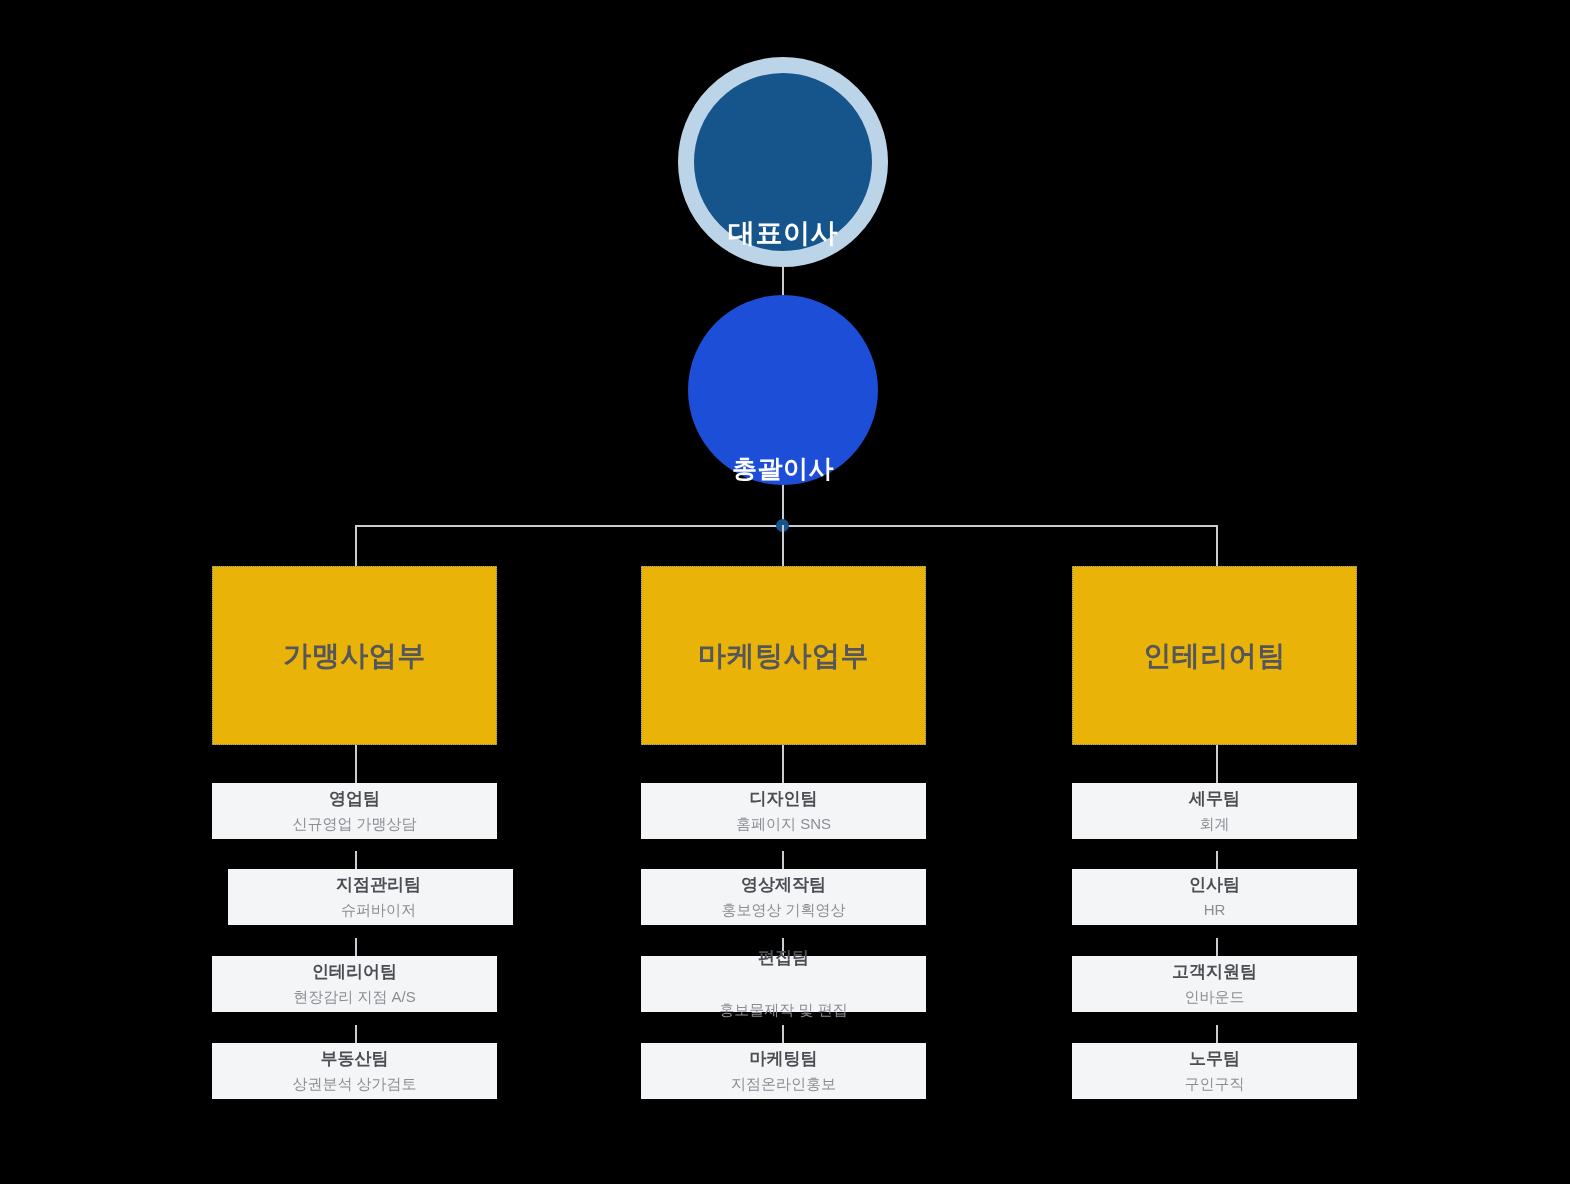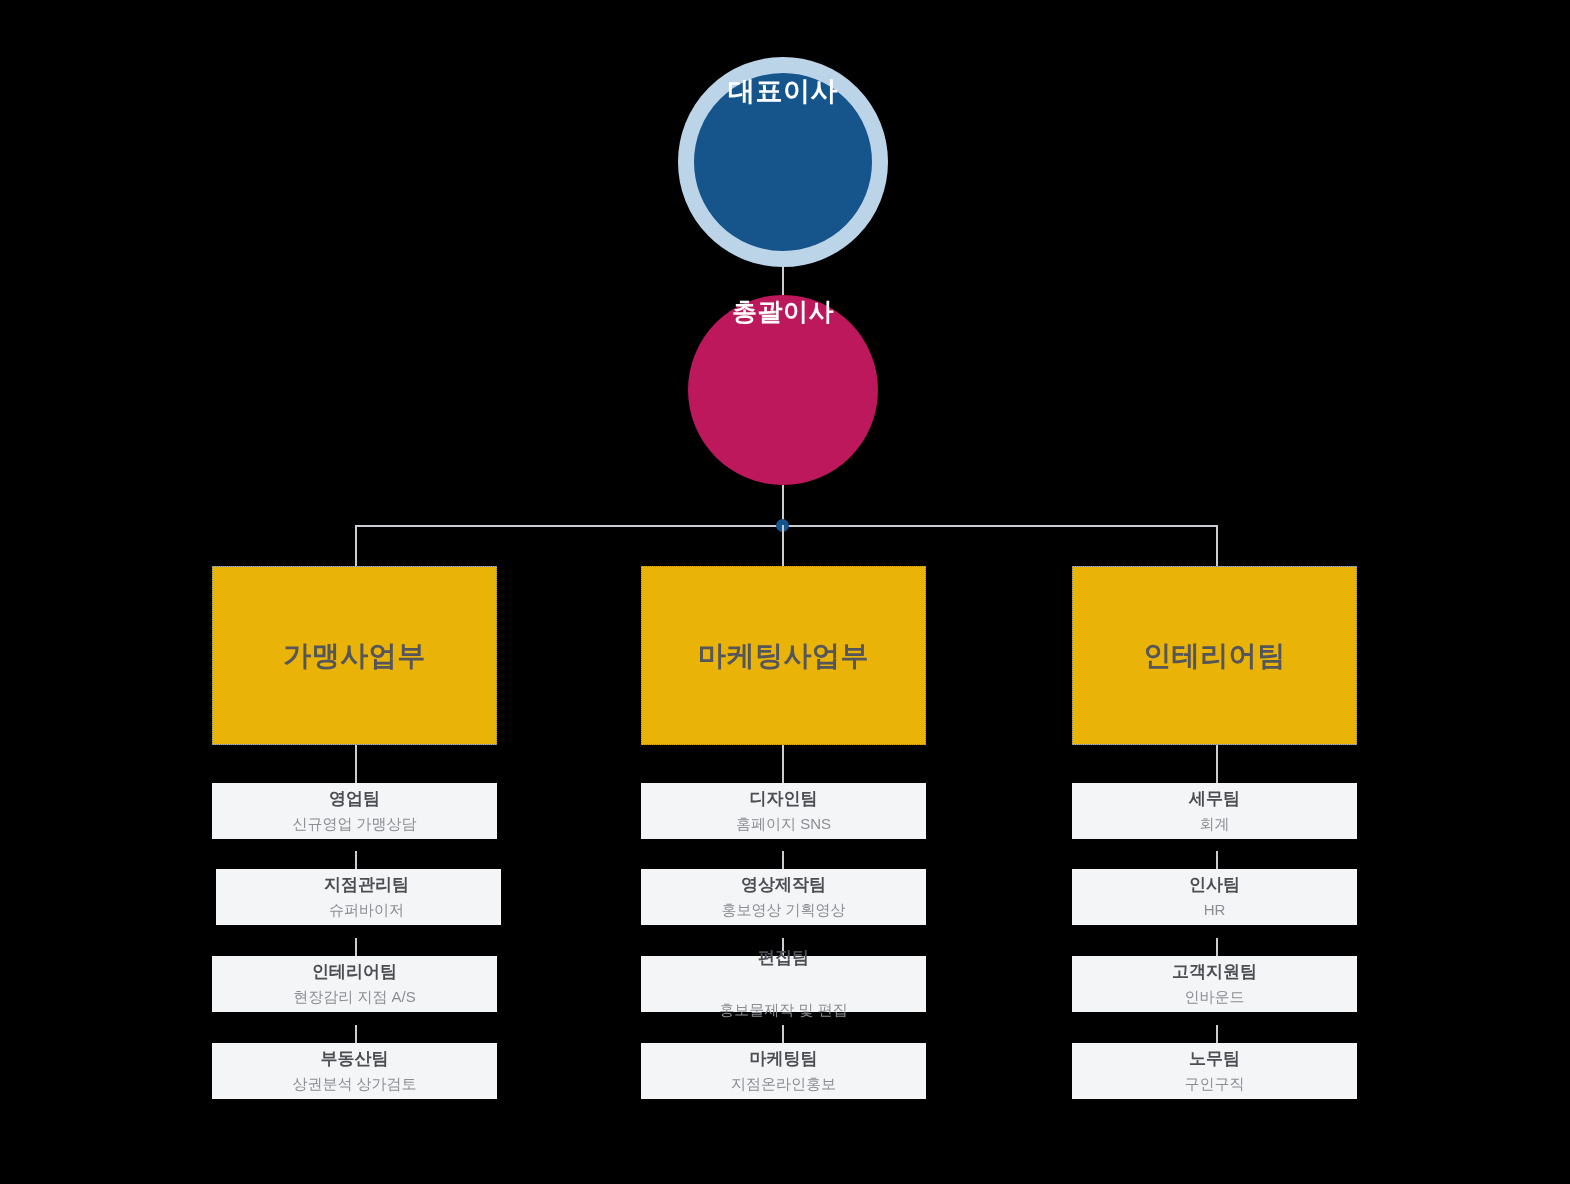--- a/index.html
+++ b/index.html
@@ -15,33 +15,33 @@
   .v{width:2px;}
   .h{height:2px;}
   .junction-dot{
     position:absolute;width:13px;height:13px;border-radius:50%;
     background:#16548c;
   }
 
   
   .circle{
     position:absolute;border-radius:50%;
-    display:flex;align-items:flex-start;justify-content:center;
+    display:flex;align-items:flex-end;justify-content:center;
     color:#ffffff;font-weight:bold;letter-spacing:.5px;
     text-align:center;
   }
   .circle-ceo{
     left:678px;top:57px;width:178px;height:178px;
     background:#16548c;
     border:16px solid #bcd4e8;
     font-size:27px;
   }
   .circle-director{
     left:688px;top:295px;width:190px;height:190px;
-    background:#be185d;
+    background:#1d4ed8;
     font-size:25px;
   }
 
   
   .dept{
     position:absolute;
     width:285px;height:179px;
     background:#eab308;
     border:1px dotted #7e8691;
     display:flex;align-items:center;justify-content:center;
@@ -114,21 +114,21 @@
     <span class="dept-label">마케팅사업부</span>
   </div>
   <div class="dept" style="left:1072px;top:566px;">
     <span class="dept-label">인테리어팀</span>
   </div>
 
   <div class="team" style="left:212px;top:783px;">
     <span class="team-name">영업팀</span>
     <span class="team-desc">신규영업  가맹상담</span>
   </div>
-  <div class="team" style="left:216px;top:869px;padding-left:16px;">
+  <div class="team" style="left:228px;top:869px;padding-left:16px;">
     <span class="team-name">지점관리팀</span>
     <span class="team-desc">슈퍼바이저</span>
   </div>
   <div class="team" style="left:212px;top:956px;">
     <span class="team-name">인테리어팀</span>
     <span class="team-desc">현장감리  지점 A/S</span>
   </div>
   <div class="team" style="left:212px;top:1043px;">
     <span class="team-name">부동산팀</span>
     <span class="team-desc">상권분석  상가검토</span>

